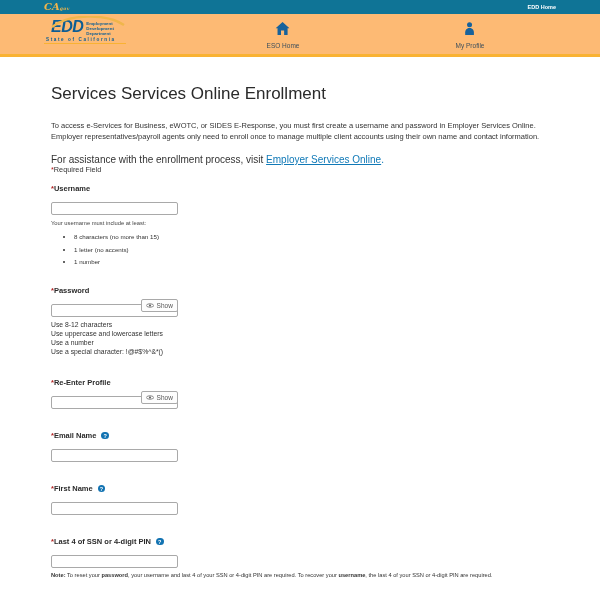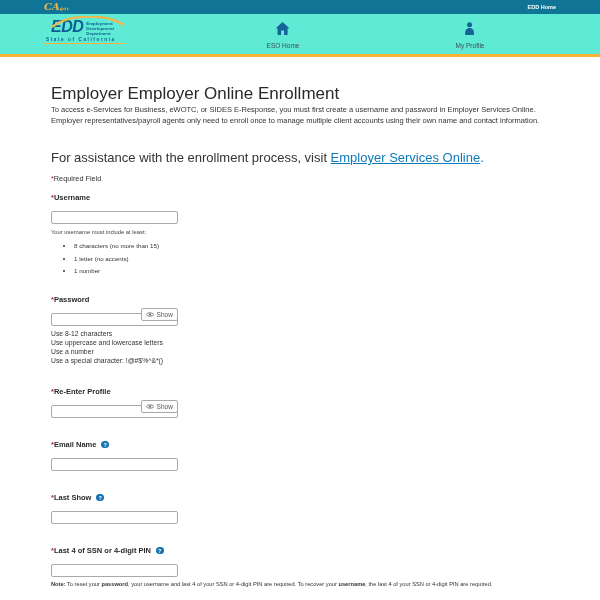--- a/index.html
+++ b/index.html
@@ -8,46 +8,46 @@
 
   
   .utility-bar { height:14px; background:#0f7496; display:flex; align-items:center;
                  justify-content:space-between; padding:0 44px; }
   .ca-gov { color:#f0b64b; font-family:"DejaVu Serif", serif; font-style:italic;
             font-weight:bold; font-size:10px; line-height:1; cursor:pointer; }
   .ca-gov .gov { font-size:4.5px; letter-spacing:0.5px; }
   .utility-link { color:#ffffff; font-size:5.5px; font-weight:bold; text-decoration:none; cursor:pointer; }
 
   
-  .site-header { position:relative; height:43px; background:#5eead4;
+  .site-header { position:relative; height:43px; background:#fdba74;
                  border-bottom:3px solid #f9b233; }
   .edd-logo { position:absolute; left:44px; top:4px; width:86px; cursor:pointer; }
   .edd-arc { position:absolute; left:6px; top:-2px; }
   .edd-row { display:flex; align-items:flex-start; padding-left:7px; }
   .edd-acronym { font-size:16px; font-weight:900; font-style:italic; color:#0d5d94;
                  line-height:18px; letter-spacing:-0.5px; }
   .edd-dept { margin-left:3px; padding-top:3px; }
   .edd-dept span { display:block; font-size:4.4px; font-weight:bold; color:#0d5d94; line-height:5.2px; }
   .edd-state { margin-top:0; padding:0 0 1px 2px; font-size:4.6px; font-weight:bold;
                letter-spacing:1.6px; color:#0d5d94; border-bottom:1.5px solid #f9b233; width:82px; }
 
   .nav-item { position:absolute; top:7px; transform:translateX(-50%); text-align:center;
               text-decoration:none; cursor:pointer; }
   .nav-eso { left:283px; }
   .nav-profile { left:470px; }
   .nav-item .nav-label { display:block; font-size:6.5px; color:#3d4f5c; margin-top:3px; }
 
   
   main { padding:27px 44px 0 51px; }
   h1 { font-size:17px; font-weight:500; color:#2a2a2a; line-height:20px; }
-  .intro { margin-top:0; font-size:7.5px; line-height:11px; color:#333; max-width:508px; }
-  .assist { margin-top:24px; font-size:13px; color:#333; }
+  .intro { margin-top:16px; font-size:7.5px; line-height:11px; color:#333; max-width:508px; }
+  .assist { margin-top:12px; font-size:10px; color:#333; }
   .inline-link { color:#1079b7; text-decoration:underline; cursor:pointer; }
   .link-period { color:#1079b7; }
-  .required-note { margin-top:9px; font-size:7.3px; color:#333; }
+  .required-note { font-size:7.3px; color:#333; }
   .asterisk { color:#b22222; }
 
   .group { margin-top:22px; }
   .group.mt10 { margin-top:10px; }
   .group.mt21 { margin-top:21px; }
   .field-label { font-size:7.5px; font-weight:bold; color:#2a2a2a; display:flex;
                  align-items:center; }
   .help-icon { width:7.5px; height:7.5px; border-radius:50%; background:#1273b2; color:#fff;
                font-size:5.5px; font-weight:bold; display:inline-flex; align-items:center;
                justify-content:center; margin-left:5px; cursor:pointer; flex:0 0 auto; }
@@ -103,21 +103,21 @@
   <a class="nav-item nav-profile">
     <svg width="12" height="13" viewBox="0 0 12 14">
       <circle cx="6" cy="3" r="2.7" fill="#17629b"></circle>
       <path d="M6 6.4 C 2.5 6.4 1.3 9 1.3 11.4 L1.3 14 L10.7 14 L10.7 11.4 C10.7 9 9.5 6.4 6 6.4 Z" fill="#17629b"></path>
     </svg>
     <span class="nav-label">My Profile</span>
   </a>
 </header>
 
 <main>
-  <h1>Employer Employer Online Enrollment</h1>
+  <h1>Services Services Online Enrollment</h1>
 
   <p class="intro">To access e-Services for Business, eWOTC, or SIDES E-Response, you must first create a username and password in Employer Services Online. Employer representatives/payroll agents only need to enroll once to manage multiple client accounts using their own name and contact information.</p>
 
   <p class="assist">
     <span>For assistance with the enrollment process, visit </span><a class="inline-link">Employer Services Online</a><span class="link-period">.</span>
   </p>
 
   <p class="required-note">
     <span class="asterisk">*</span><span>Required Field</span>
   </p>
@@ -185,21 +185,21 @@
       <span class="help-icon">?</span>
     </div>
     <div class="input-wrap">
       <input class="text" type="text" value="" style="">
     </div>
   </section>
 
   <section class="group">
     <div class="field-label">
       <span class="asterisk">*</span>
-        <span>Last Show</span>
+        <span>First Name</span>
       <span class="help-icon">?</span>
     </div>
     <div class="input-wrap">
       <input class="text" type="text" value="" style="">
     </div>
   </section>
 
   <section class="group">
     <div class="field-label">
       <span class="asterisk">*</span>

